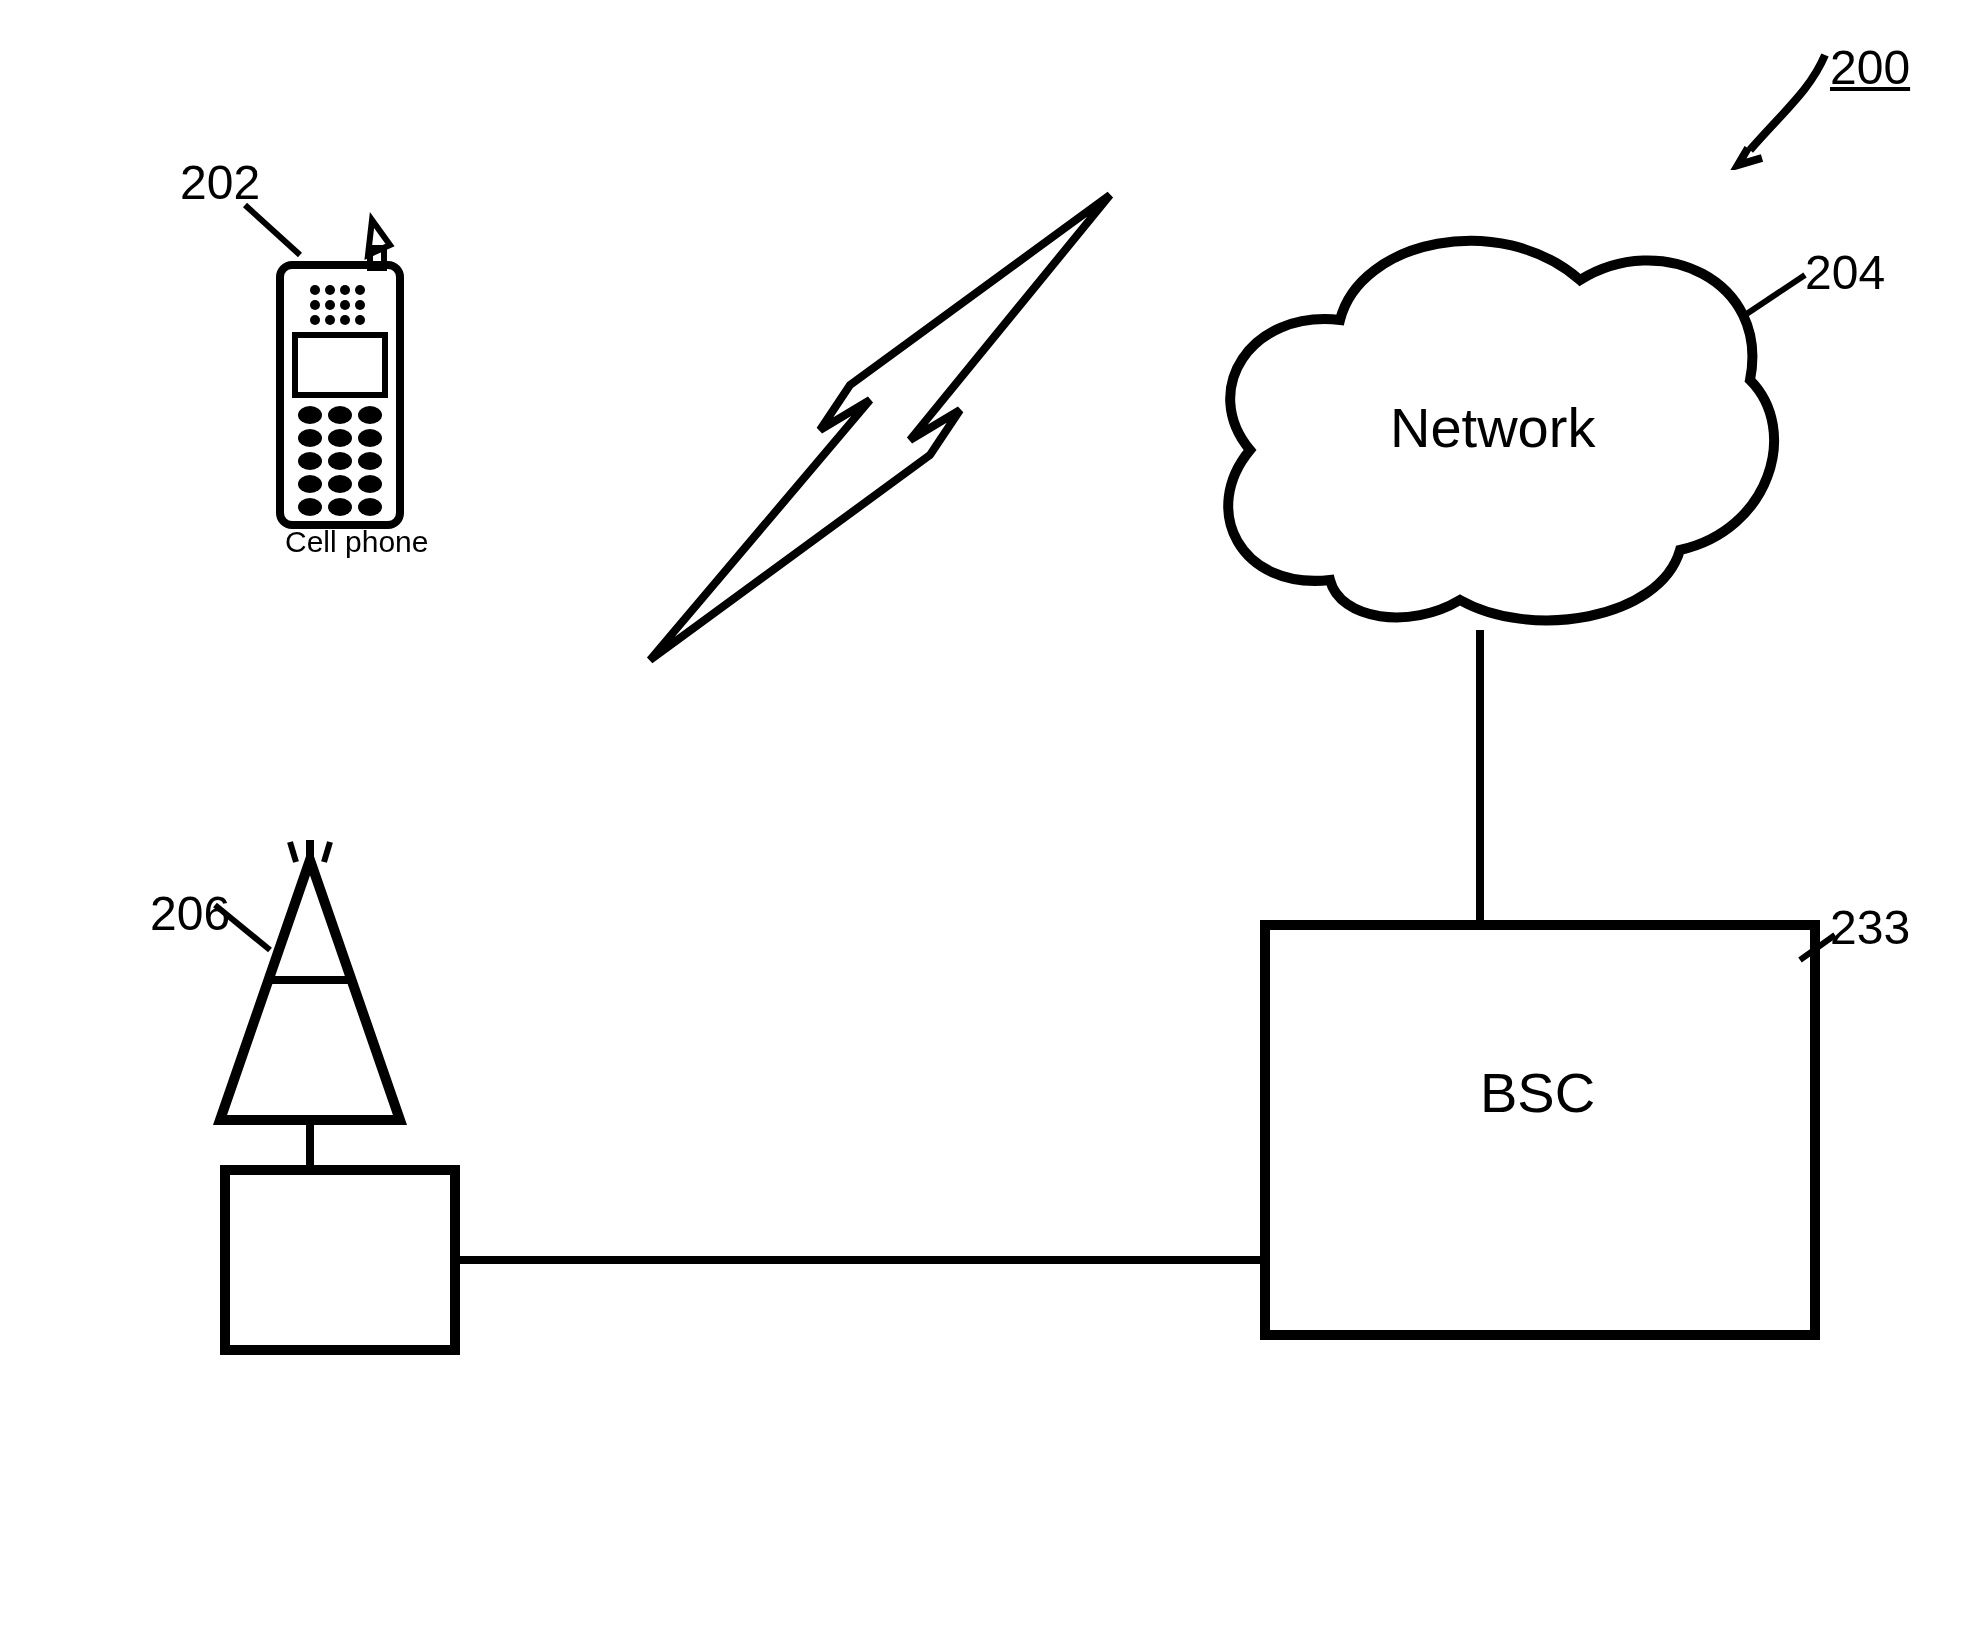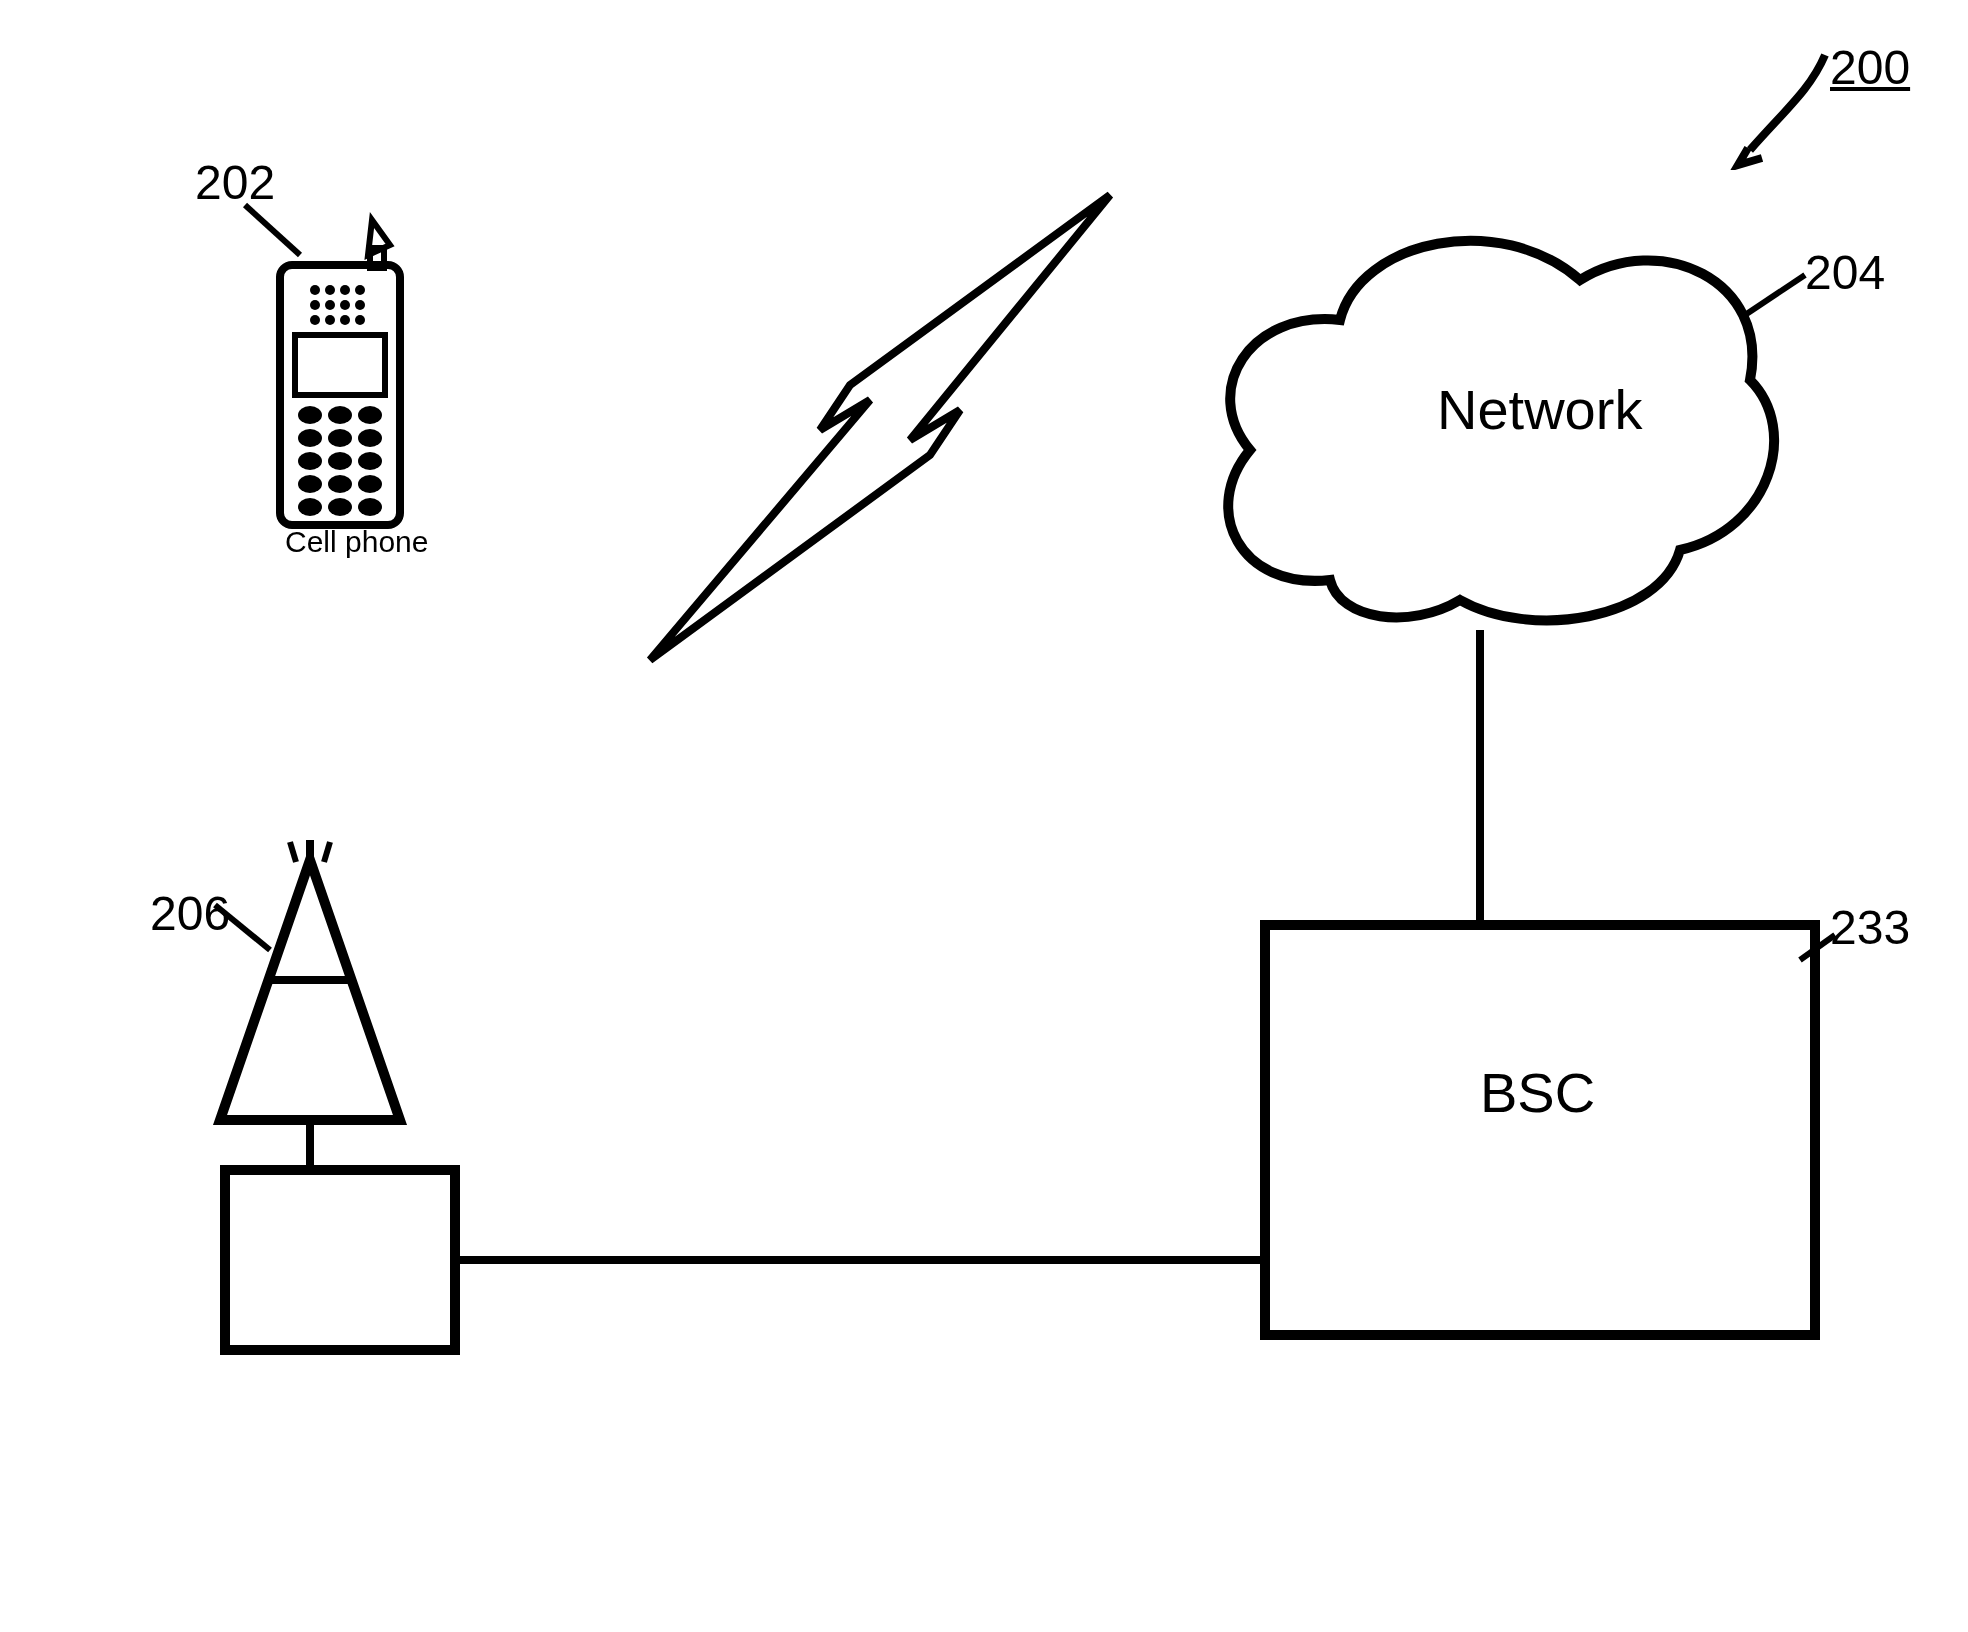--- a/index.html
+++ b/index.html
@@ -46,21 +46,21 @@
 <body>
 
 <div class="canvas">
 
   <div class="abs ref-num underline" style="left:1830px; top:40px;">200</div>
   <svg class="abs" style="left:1730px; top:40px; width:100px; height:130px;">
     <path d="M 95 15 C 80 50, 55 70, 20 110" stroke-width="8"></path>
     <polyline points="18,108 8,125 32,118" stroke-width="8" fill="#000"></polyline>
   </svg>
 
-  <div class="abs ref-num" style="left:195px; top:155px;">202</div>
+  <div class="abs ref-num" style="left:180px; top:155px;">202</div>
   <svg class="abs" style="left:240px; top:200px; width:80px; height:70px;">
     <line x1="5" y1="5" x2="60" y2="55" stroke-width="6"></line>
   </svg>
 
   <svg class="abs" style="left:260px; top:210px; width:170px; height:330px;">
 
     <path d="M 112 10 L 130 35 L 108 45 Z" stroke-width="6" fill="#fff"></path>
     <rect x="110" y="38" width="14" height="20" stroke-width="6"></rect>
 
     <rect x="20" y="55" width="120" height="260" rx="12" ry="12" stroke-width="8" fill="#fff"></rect>
@@ -109,21 +109,21 @@
   <svg class="abs" style="left:1180px; top:200px; width:620px; height:470px;">
     <path d="M 150 380
              C 60 390, 20 310, 70 250
              C 20 190, 70 110, 160 120
              C 180 40, 320 10, 400 80
              C 480 30, 590 80, 570 180
              C 620 230, 590 330, 500 350
              C 480 420, 350 440, 280 400
              C 230 430, 160 420, 150 380 Z" stroke-width="10" fill="#fff"></path>
   </svg>
-  <div class="abs node-label" style="left:1390px; top:377px;margin-left:47px;">Network</div>
+  <div class="abs node-label" style="left:1390px; top:395px;">Network</div>
 
   <div class="abs ref-num" style="left:1805px; top:245px;">204</div>
   <svg class="abs" style="left:1740px; top:270px; width:80px; height:60px;">
     <line x1="5" y1="45" x2="65" y2="5" stroke-width="6"></line>
   </svg>
 
   <svg class="abs" style="left:1470px; top:630px; width:20px; height:300px;">
     <line x1="10" y1="0" x2="10" y2="300" stroke-width="8"></line>
   </svg>
 

